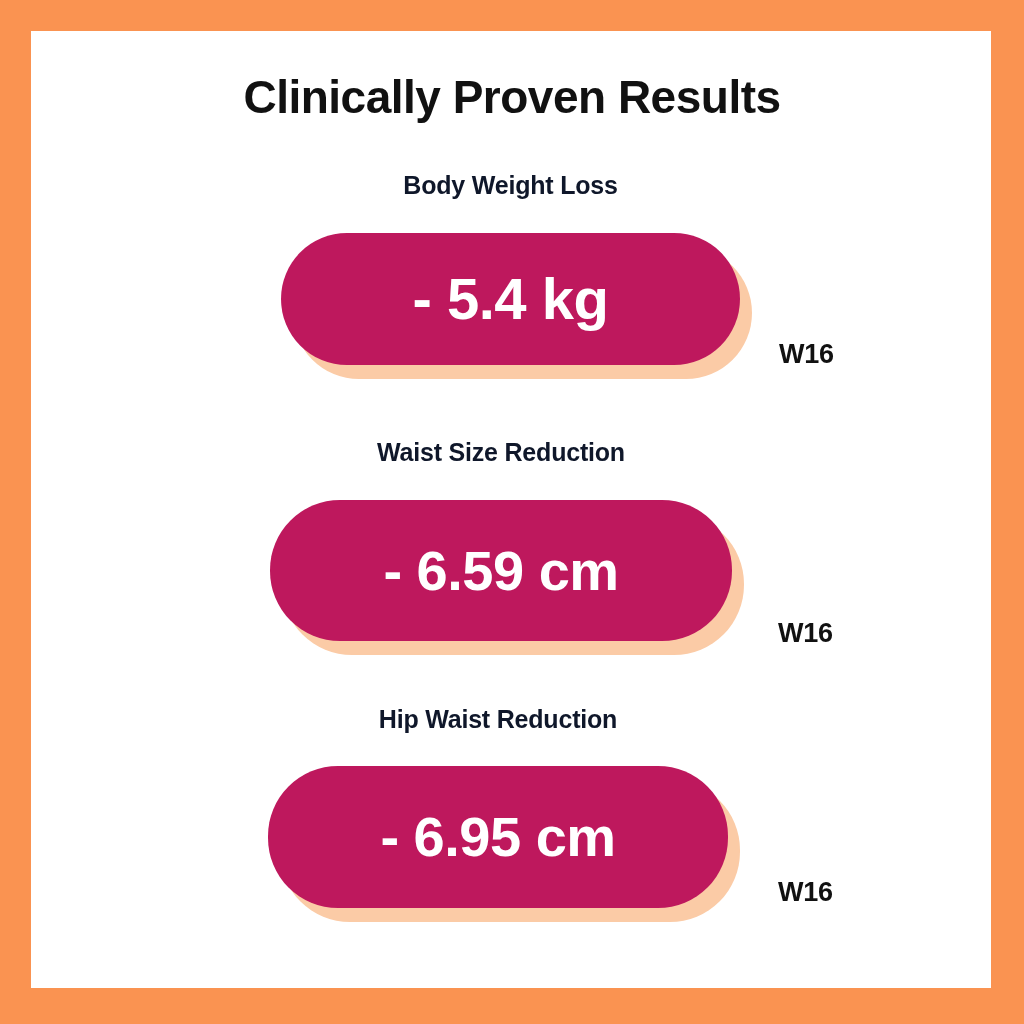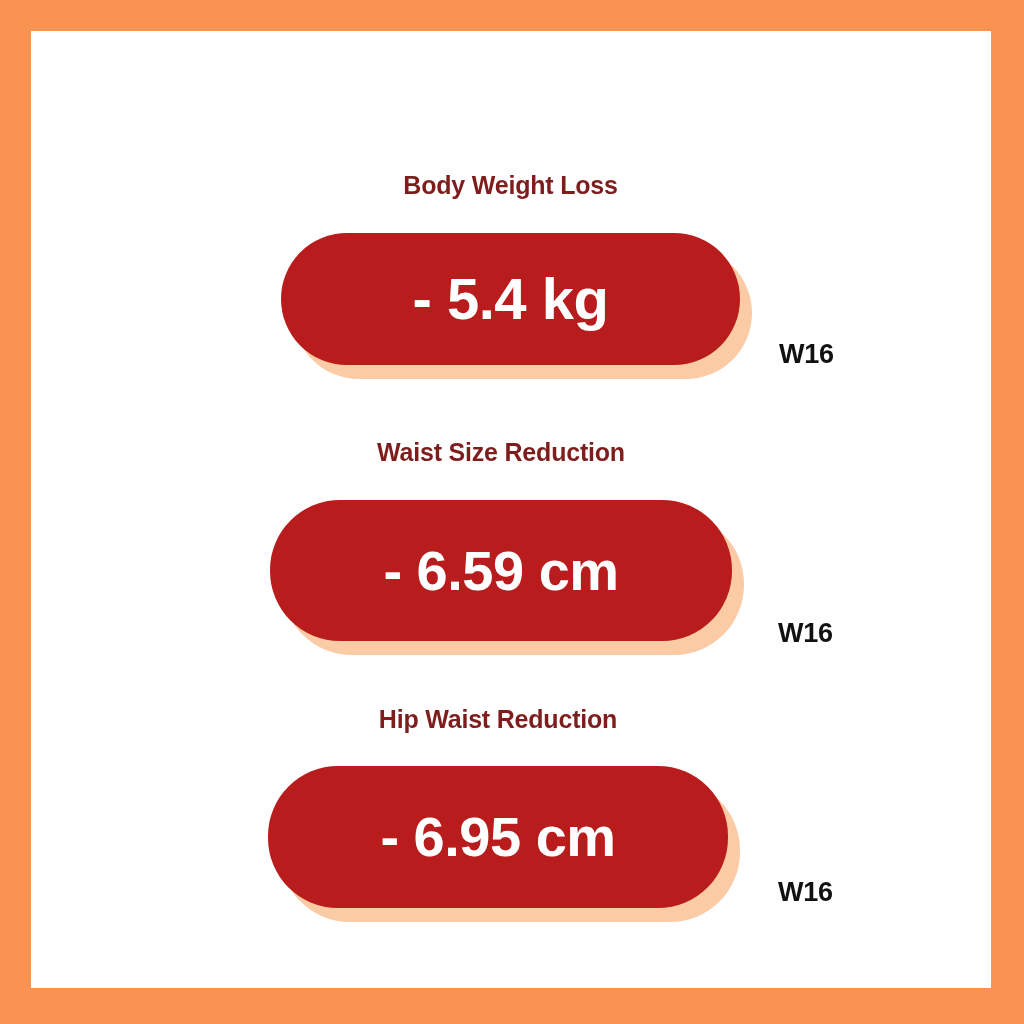--- a/index.html
+++ b/index.html
@@ -47,21 +47,21 @@
 
   
   .metric {
     position: absolute;
   }
 
   .metric-label {
     position: absolute;
     font-size: 25px;
     font-weight: bold;
-    color: #7f1d1d;
+    color: #0f172a;
     letter-spacing: -0.2px;
     white-space: nowrap;
     text-align: center;
   }
 
   .bar-wrap {
     position: absolute;
   }
 
   .bar-shadow {
@@ -73,21 +73,21 @@
     background: #FBCBA6;
     border-radius: 70px;
   }
 
   .bar {
     position: absolute;
     left: 0;
     top: 0;
     width: 100%;
     height: 100%;
-    background: #b91c1c;
+    background: #be185d;
     border-radius: 70px;
     display: flex;
     align-items: center;
     justify-content: center;
   }
 
   .bar-value {
     color: #FFFFFF;
     font-size: 56px;
     font-weight: bold;
@@ -121,20 +121,21 @@
   #metric-2 .bar-wrap     { left: 268px; top: 766px; width: 460px; height: 142px; }
   #metric-2 .week-tag     { left: 778px; top: 877px; }
 </style>
 </head>
 <body>
 
 <div class="poster">
 
   <div class="panel"></div>
 
+  <div class="poster-title">Clinically Proven Results</div>
 
   <div class="metric" id="metric-0">
     <div class="metric-label">Body Weight Loss</div>
     <div class="bar-wrap">
       <div class="bar-shadow"></div>
       <div class="bar">
         <span class="bar-value">- 5.4 kg</span>
       </div>
     </div>
     <div class="week-tag">W16</div>

